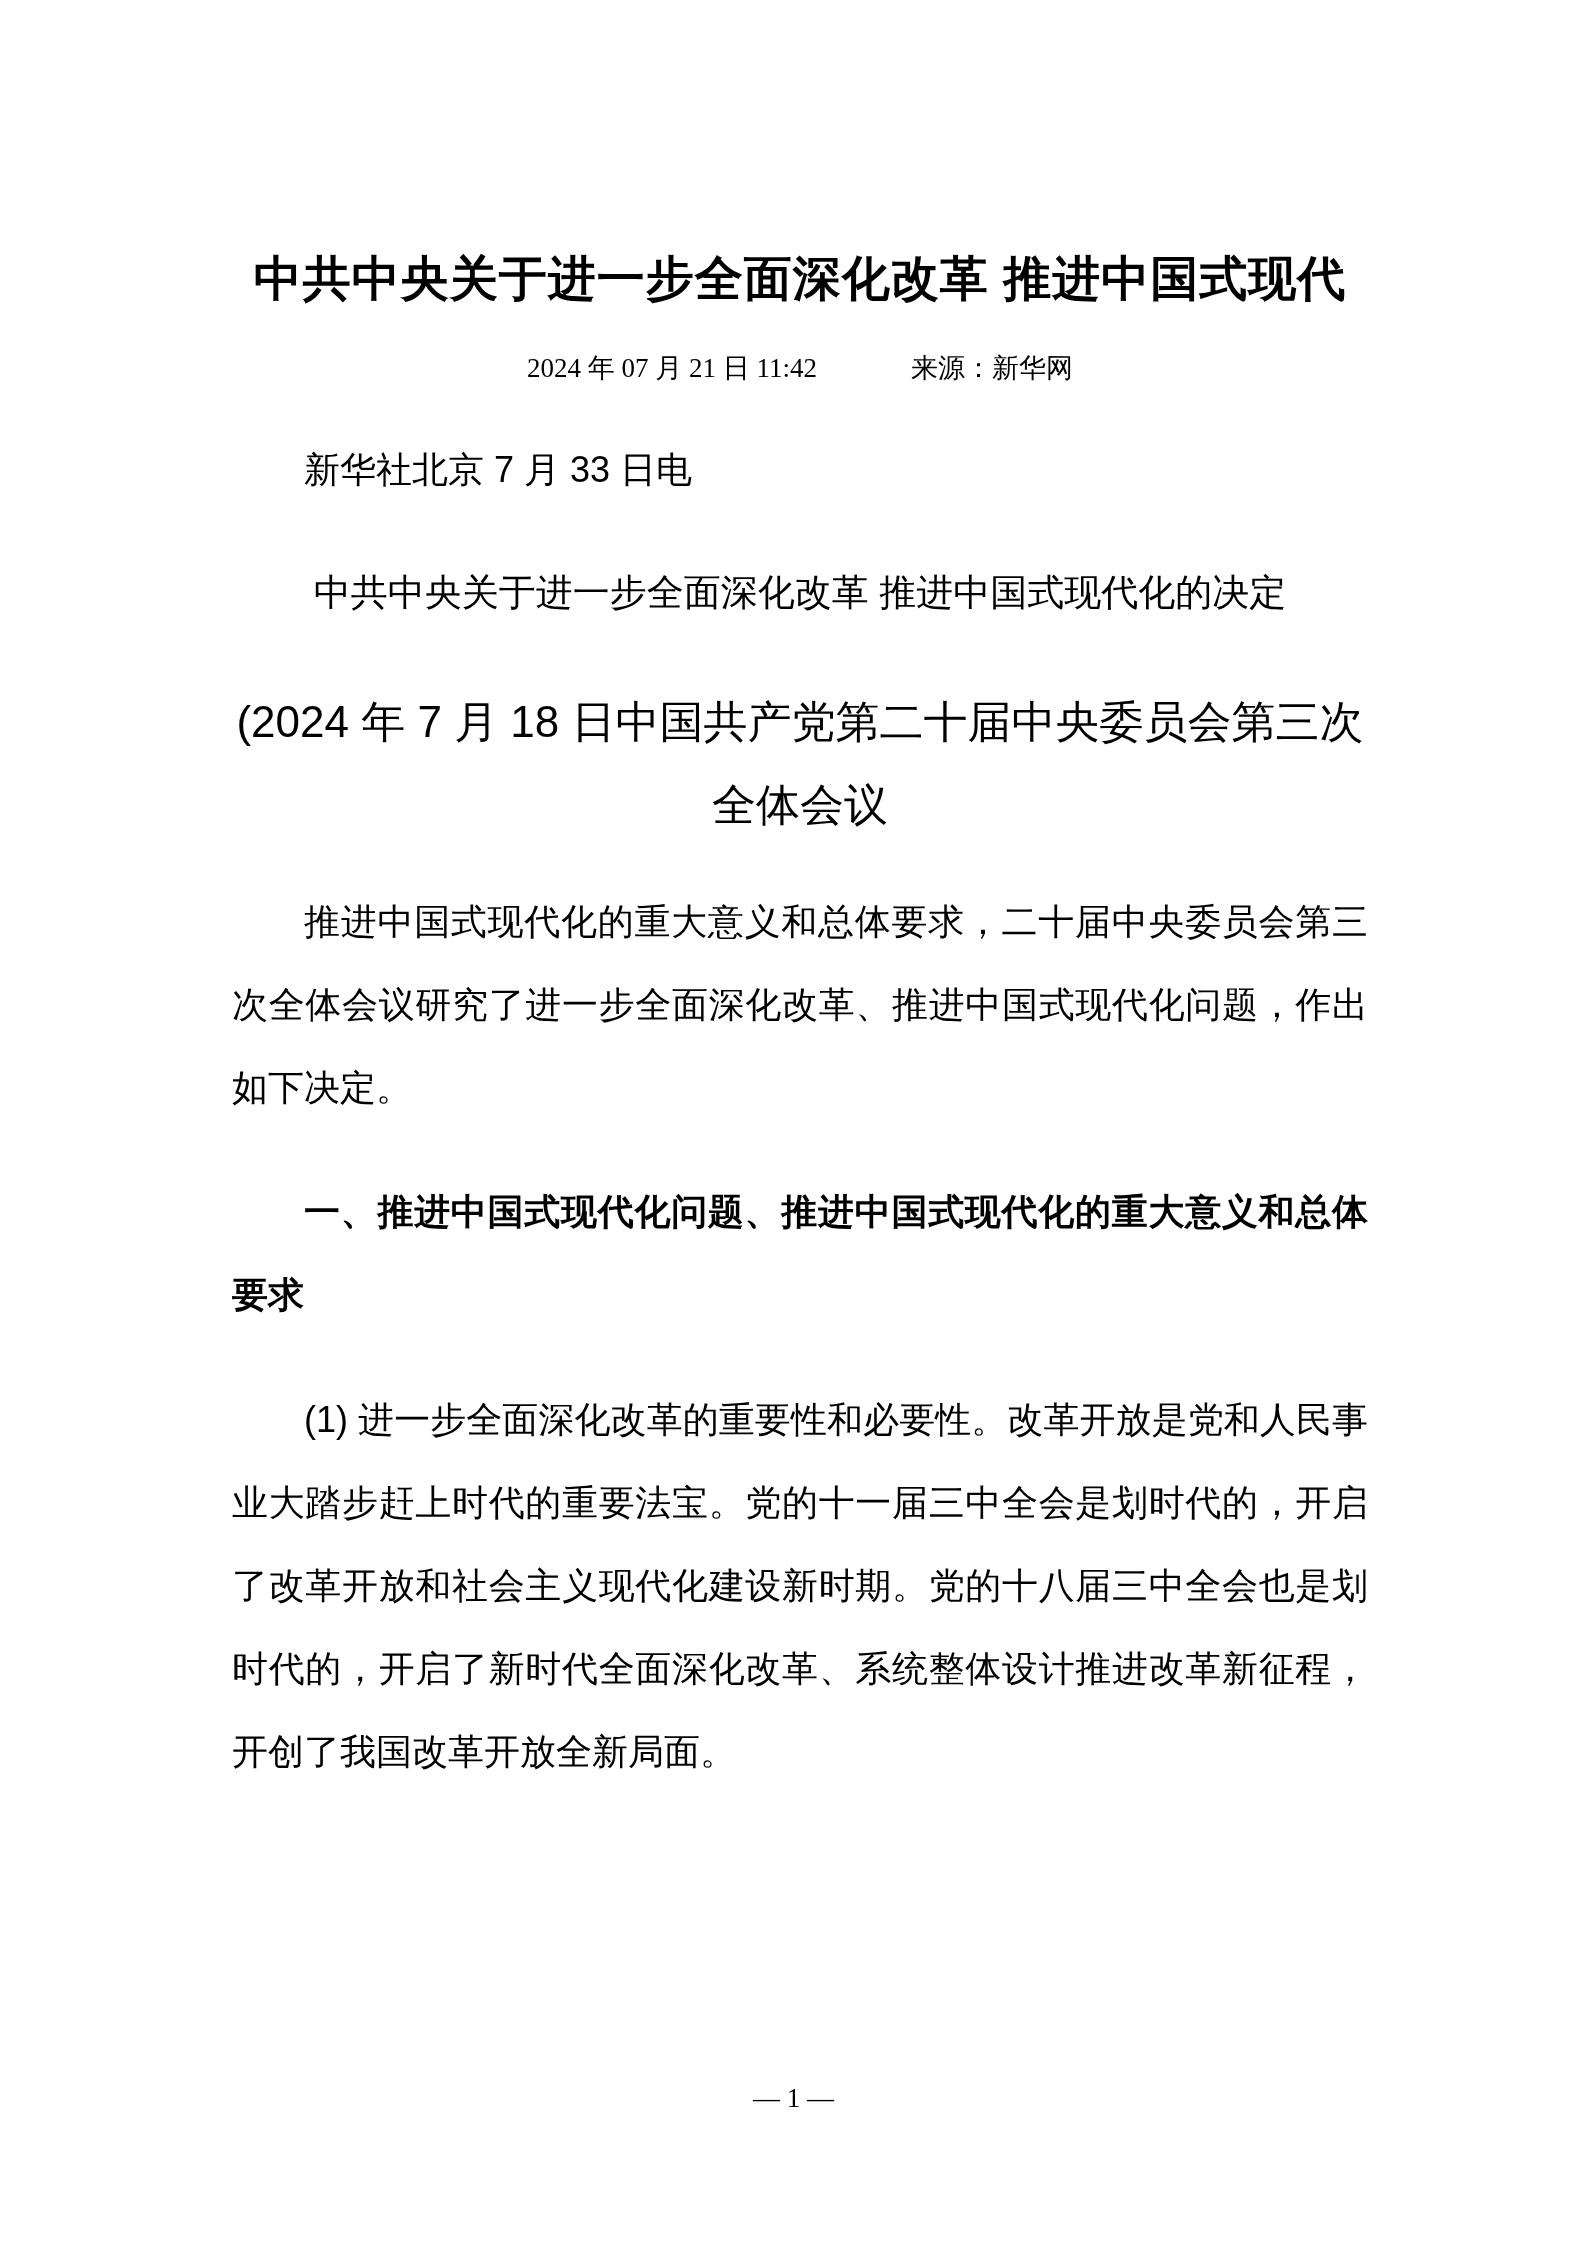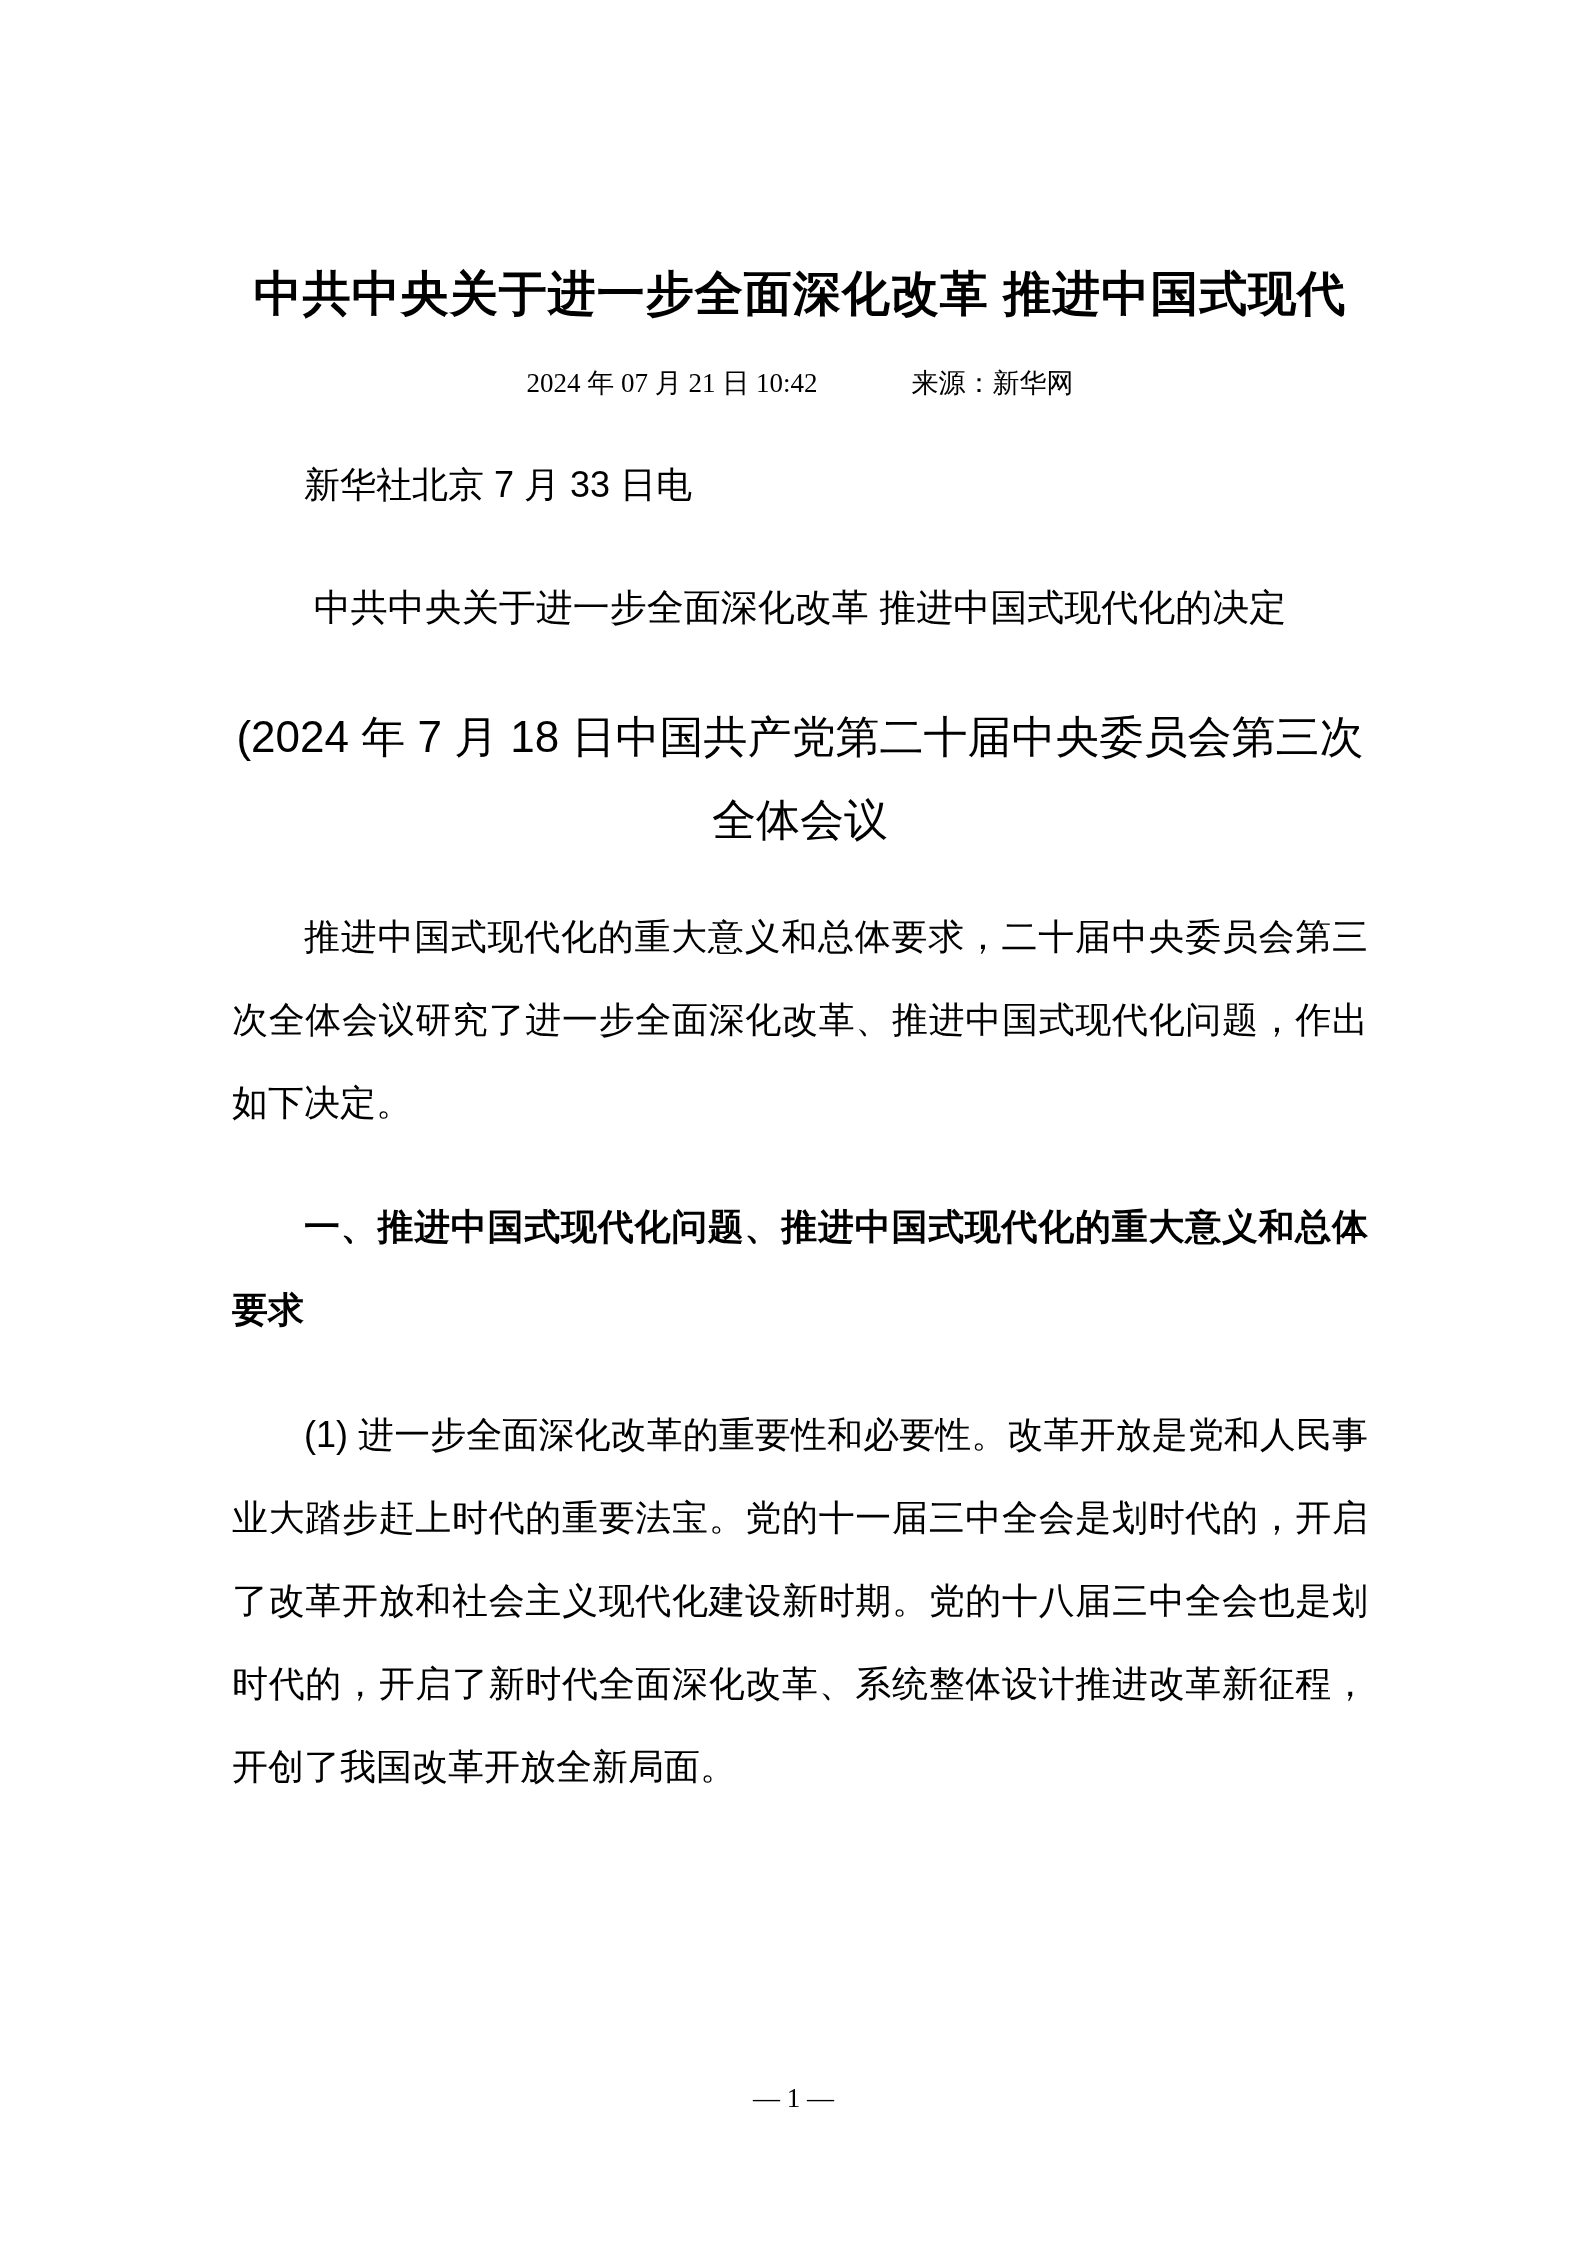--- a/index.html
+++ b/index.html
@@ -12,21 +12,21 @@
     width: 1587px;
     height: 2245px;
     background: #ffffff;
     color: #000000;
     overflow: hidden;
     font-family: "Liberation Sans", sans-serif;
   }
   .content {
     position: absolute;
     left: 232px;
-    top: 16px;
+    top: 1px;
     width: 1136px;
     padding-top: 236px;
   }
   
   .doc-title {
     font-size: 48px;
     line-height: 83px;
     font-weight: bold;
     text-align: center;
     letter-spacing: 1px;
@@ -100,21 +100,21 @@
 <body>
 
 <div class="page">
   <div class="content">
 
     <div class="doc-title">
       <div>中共中央关于进一步全面深化改革 推进中国式现代</div>
     </div>
 
     <div class="meta-row">
-      <span>2024 年 07 月 21 日 10:42</span>
+      <span>2024 年 07 月 21 日 11:42</span>
       <span>来源：新华网</span>
     </div>
 
     <div class="dateline">新华社北京 7 月 33 日电</div>
 
     <div class="subtitle">中共中央关于进一步全面深化改革 推进中国式现代化的决定</div>
 
     <div class="adoption">
       <div>(2024 年 7 月 18 日中国共产党第二十届中央委员会第三次全体会议</div>
     </div>

